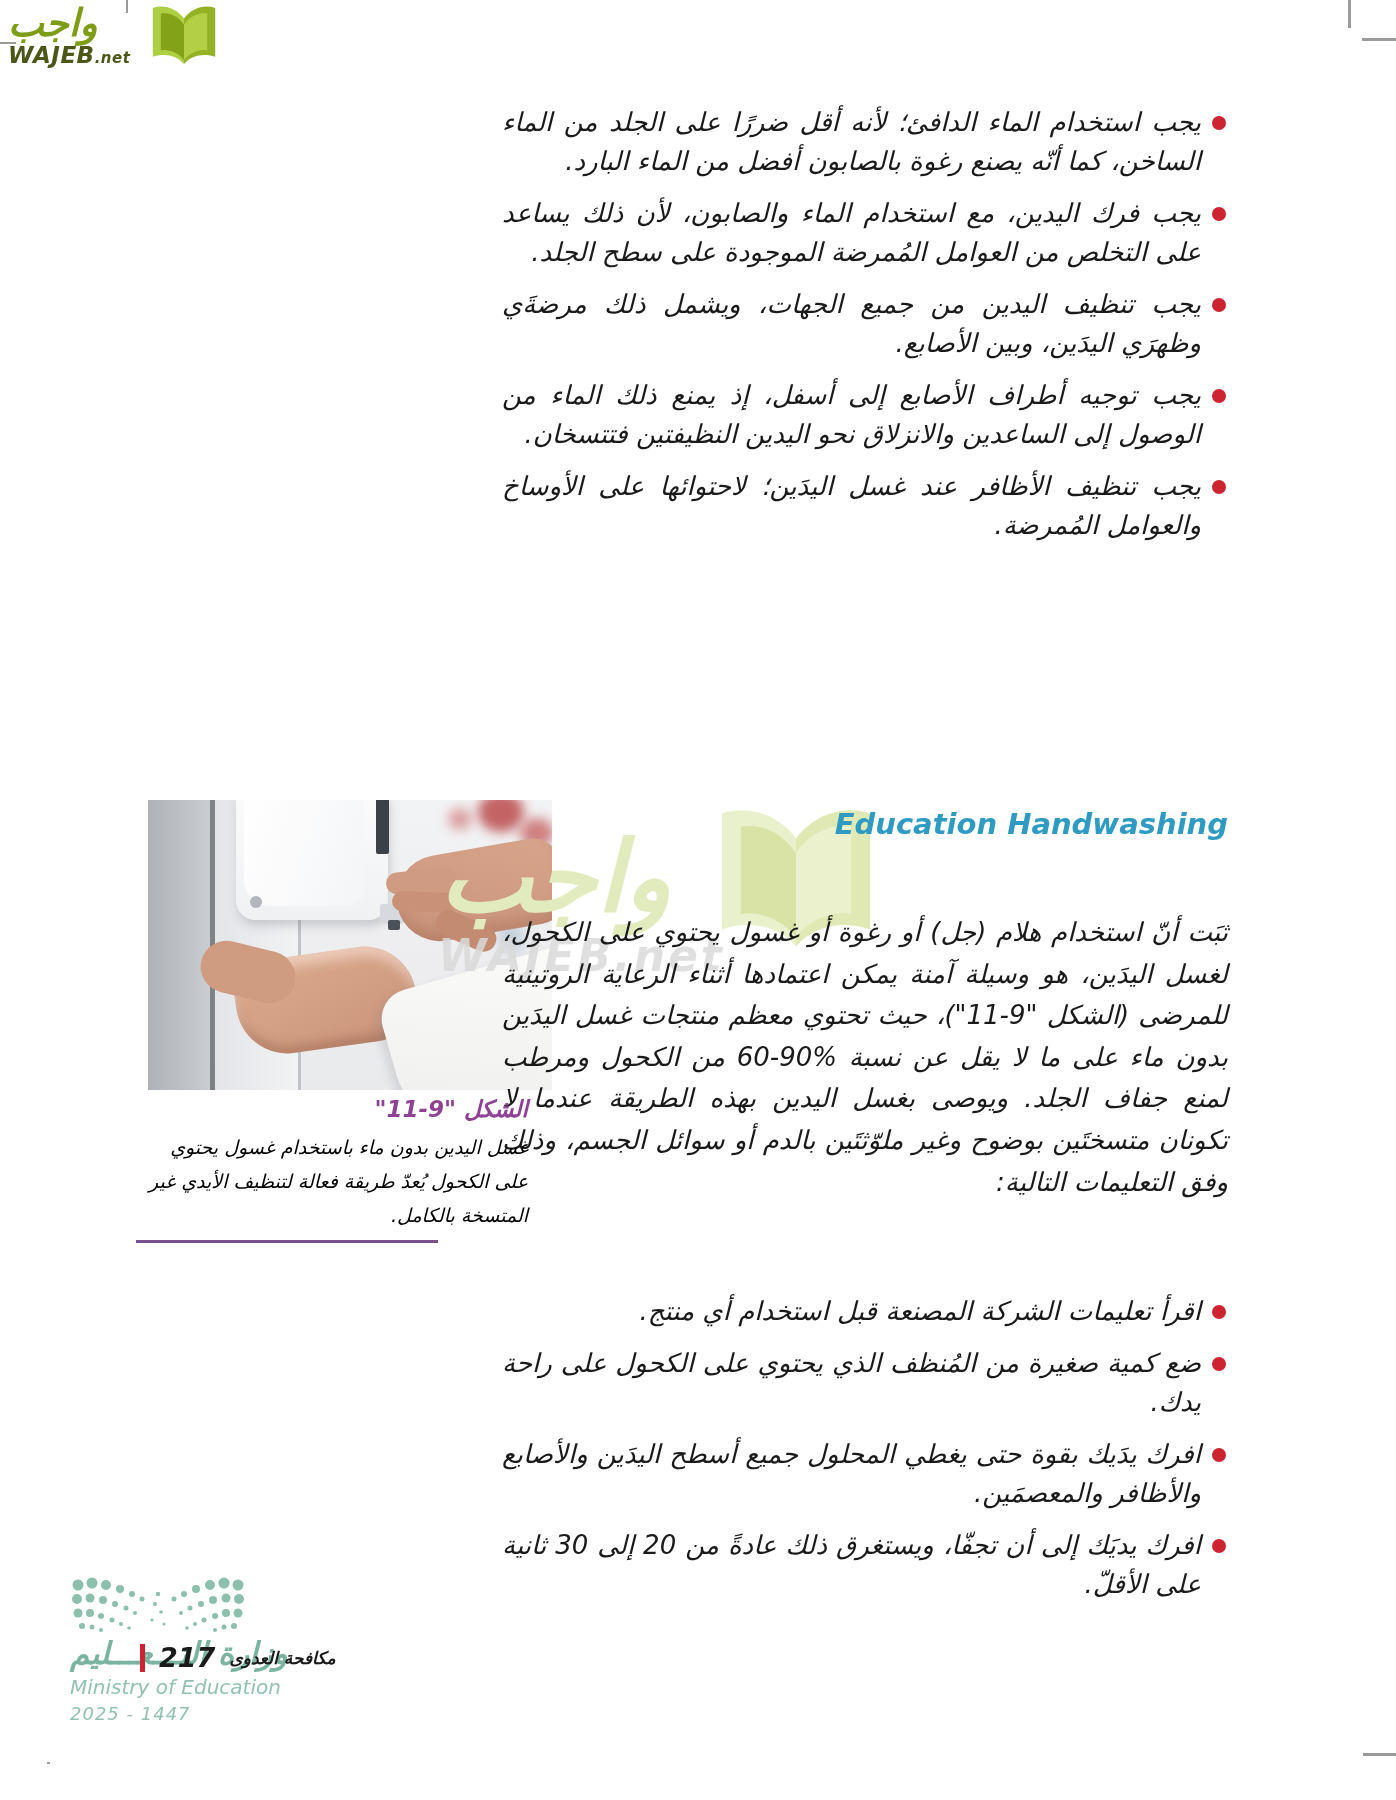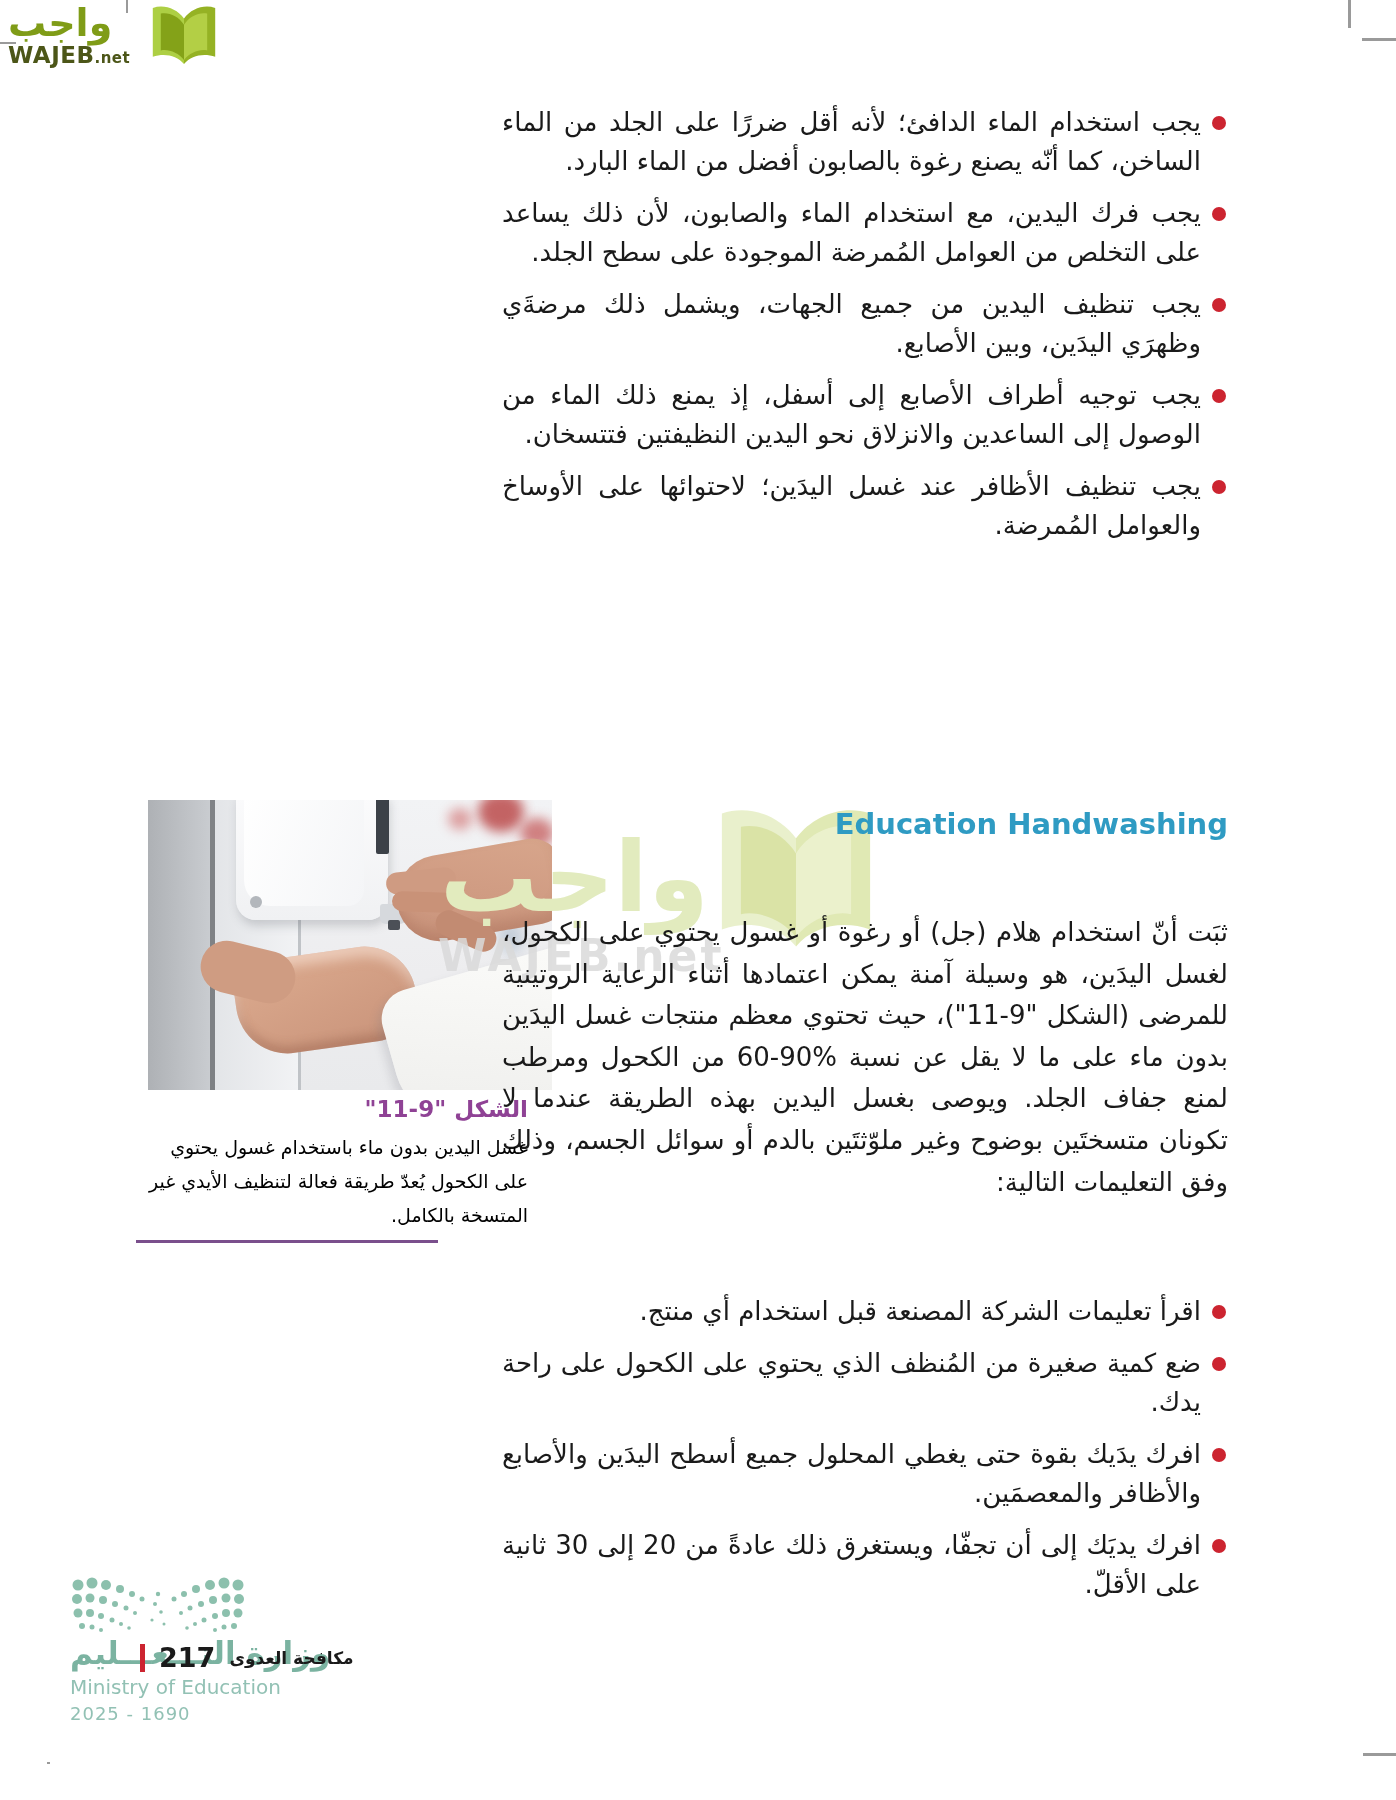--- a/index.html
+++ b/index.html
@@ -1,18 +1,18 @@
 <!DOCTYPE html>
 <html lang="ar" style="--accent_teal: #2f9bc3; --bullet_red: #cc2430; --figure_purple: #8f4295; --ministry_green: #8cc0ad; --logo_green: #7f9c17;"><head>
 <meta charset="utf-8">
 <style>
   html,body{margin:0;padding:0;background:#ffffff;}
   .page{
     position:relative;width:1396px;height:1764px;background:#ffffff;overflow:hidden;
-    font-family:"DejaVu Sans",sans-serif;color:#1a1a1a;
+    font-family:"DejaVu Sans",sans-serif;color:#1a1a1a;font-style:italic;
   }
   
   .crop{position:absolute;background:#9a9a9a;}
   
   .brand{position:absolute;left:8px;top:4px;display:flex;align-items:flex-start;gap:6px;z-index:5;}
   .brand-text{display:flex;flex-direction:column;align-items:flex-start;line-height:1;}
   .brand-ar{font-size:38px;font-weight:bold;color:var(--logo_green,#7f9c17);}
   .brand-latin{font-size:23px;font-weight:bold;color:#4c5618;letter-spacing:.5px;margin-top:2px;}
   .brand-latin .tld{font-size:15px;}
   
@@ -230,16 +230,16 @@
         <circle cx="154" cy="51" r="2.5"></circle>
         <circle cx="145" cy="54" r="2"></circle>
       <circle cx="85" cy="28" r="2"></circle>
         <circle cx="91" cy="36" r="1.8"></circle>
         <circle cx="88" cy="18" r="2.2"></circle>
         <circle cx="82" cy="44" r="1.6"></circle>
         <circle cx="94" cy="48" r="1.5"></circle>
     </svg>
     <div class="moe-ar">وزارة التـــعـــليم</div>
     <div class="moe-en">Ministry of Education</div>
-    <div class="moe-years">2025 - 1690</div>
+    <div class="moe-years">2025 - 1447</div>
   </div>
 
 </div>
 
 </body></html>

